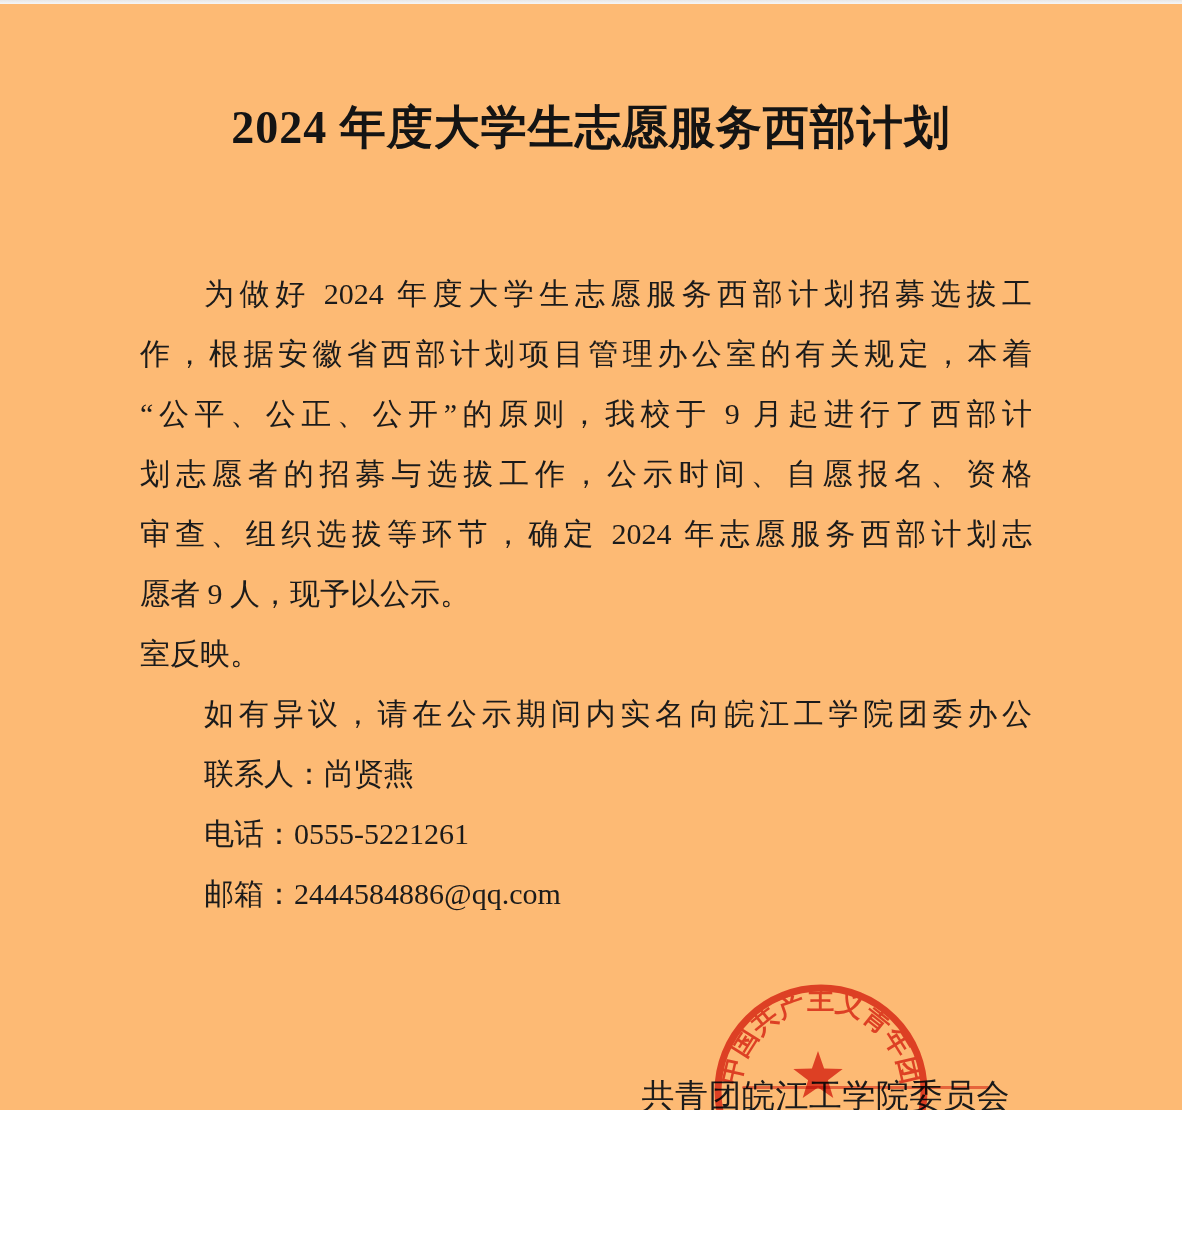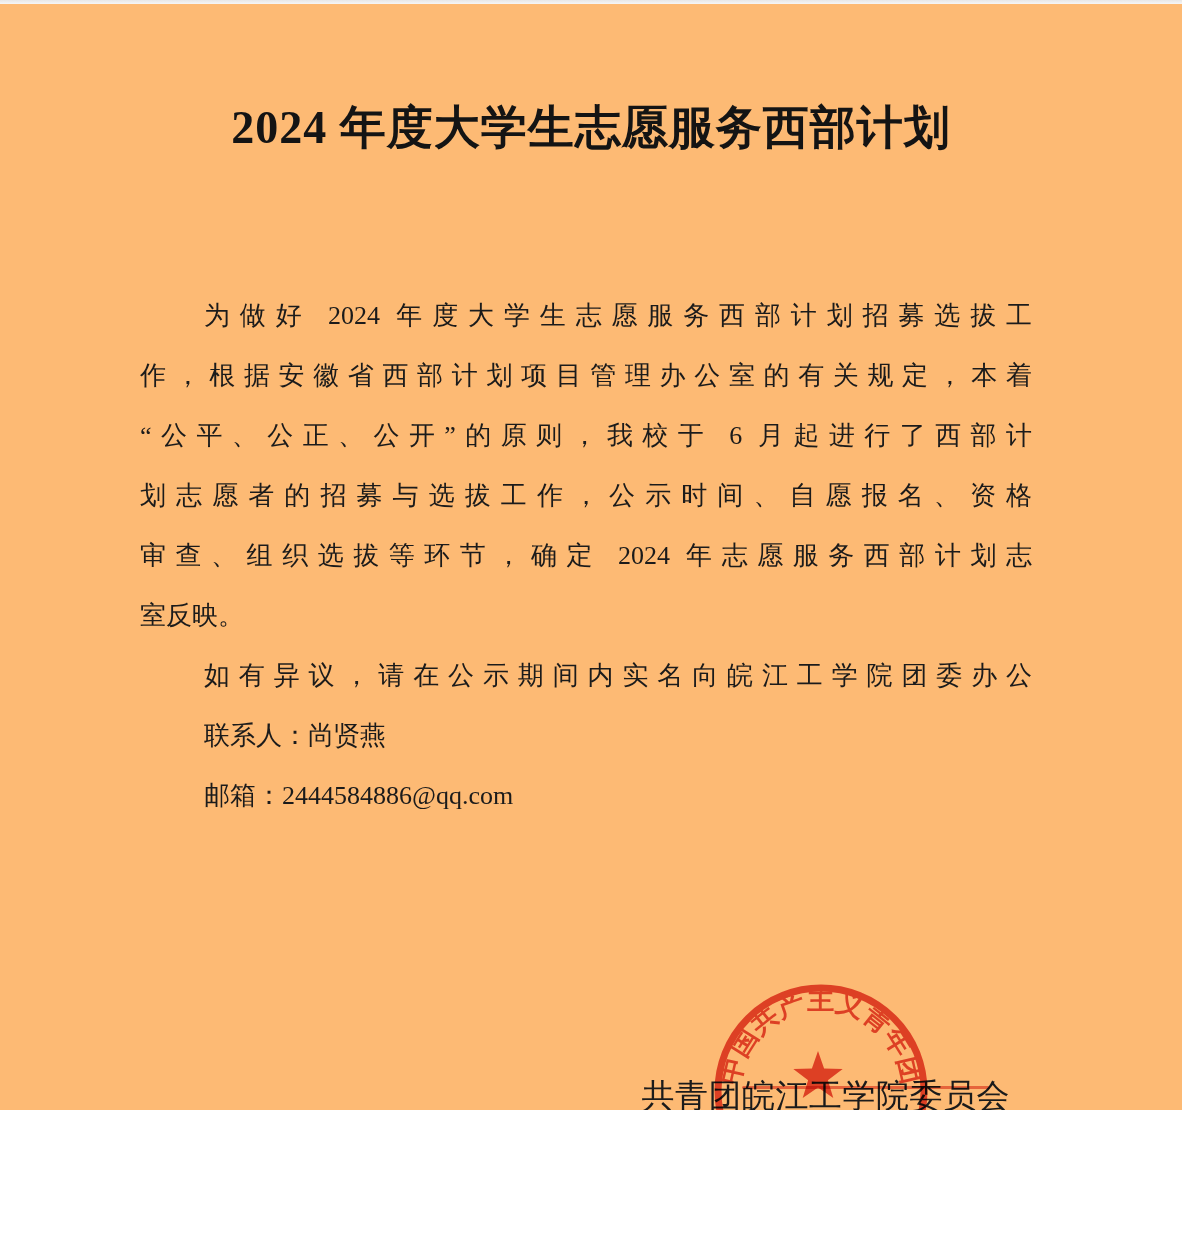--- a/index.html
+++ b/index.html
@@ -26,24 +26,24 @@
     width: 100%;
     text-align: center;
     font-size: 46px;
     font-weight: bold;
     line-height: 67px;
     letter-spacing: 1px;
     color: #141414;
   }
   .body-text {
     position: absolute;
-    top: 286px;
+    top: 264px;
     left: 140px;
     width: 892px;
-    font-size: 26px;
+    font-size: 30px;
     line-height: 60px;
     color: #1b1b1b;
   }
   .line { white-space: nowrap; }
   .line.justify {
     white-space: normal;
     text-align: justify;
     text-align-last: justify;
   }
   .line.indent { text-indent: 64px; }
@@ -89,26 +89,28 @@
 <div class="page">
   <div class="scan-edge"></div>
 
   <h1 class="title">
     <div>2024 年度大学生志愿服务西部计划</div>
   </h1>
 
   <div class="body-text">
     <div class="line justify indent">为做好 2024 年度大学生志愿服务西部计划招募选拔工</div>
     <div class="line justify">作，根据安徽省西部计划项目管理办公室的有关规定，本着</div>
-    <div class="line justify">“公平、公正、公开”的原则，我校于 6 月起进行了西部计</div>
+    <div class="line justify">“公平、公正、公开”的原则，我校于 9 月起进行了西部计</div>
     <div class="line justify">划志愿者的招募与选拔工作，公示时间、自愿报名、资格</div>
     <div class="line justify">审查、组织选拔等环节，确定 2024 年志愿服务西部计划志</div>
+    <div class="line">愿者 9 人，现予以公示。</div>
     <div class="line">室反映。</div>
     <div class="line justify indent">如有异议，请在公示期间内实名向皖江工学院团委办公</div>
     <div class="line indent">联系人：尚贤燕</div>
+    <div class="line indent">电话：0555-5221261</div>
     <div class="line indent">邮箱：2444584886@qq.com</div>
   </div>
 
   <div class="sig sig-org">共青团皖江工学院委员会</div>
 
   <svg class="seal" viewBox="0 0 222 222" xmlns="http://www.w3.org/2000/svg">
     <circle cx="111" cy="111" r="103" fill="none" stroke="#dd4a40" stroke-width="7"></circle>
     <path id="seal-arc-path" d="M 29.3 103.9 A 82 82 0 0 1 192.7 103.9" fill="none" stroke="none"></path>
     <text font-size="27" fill="#dd4a40" letter-spacing="0.5">
       <textPath href="#seal-arc-path" startOffset="50%" text-anchor="middle">中国共产主义青年团</textPath>

